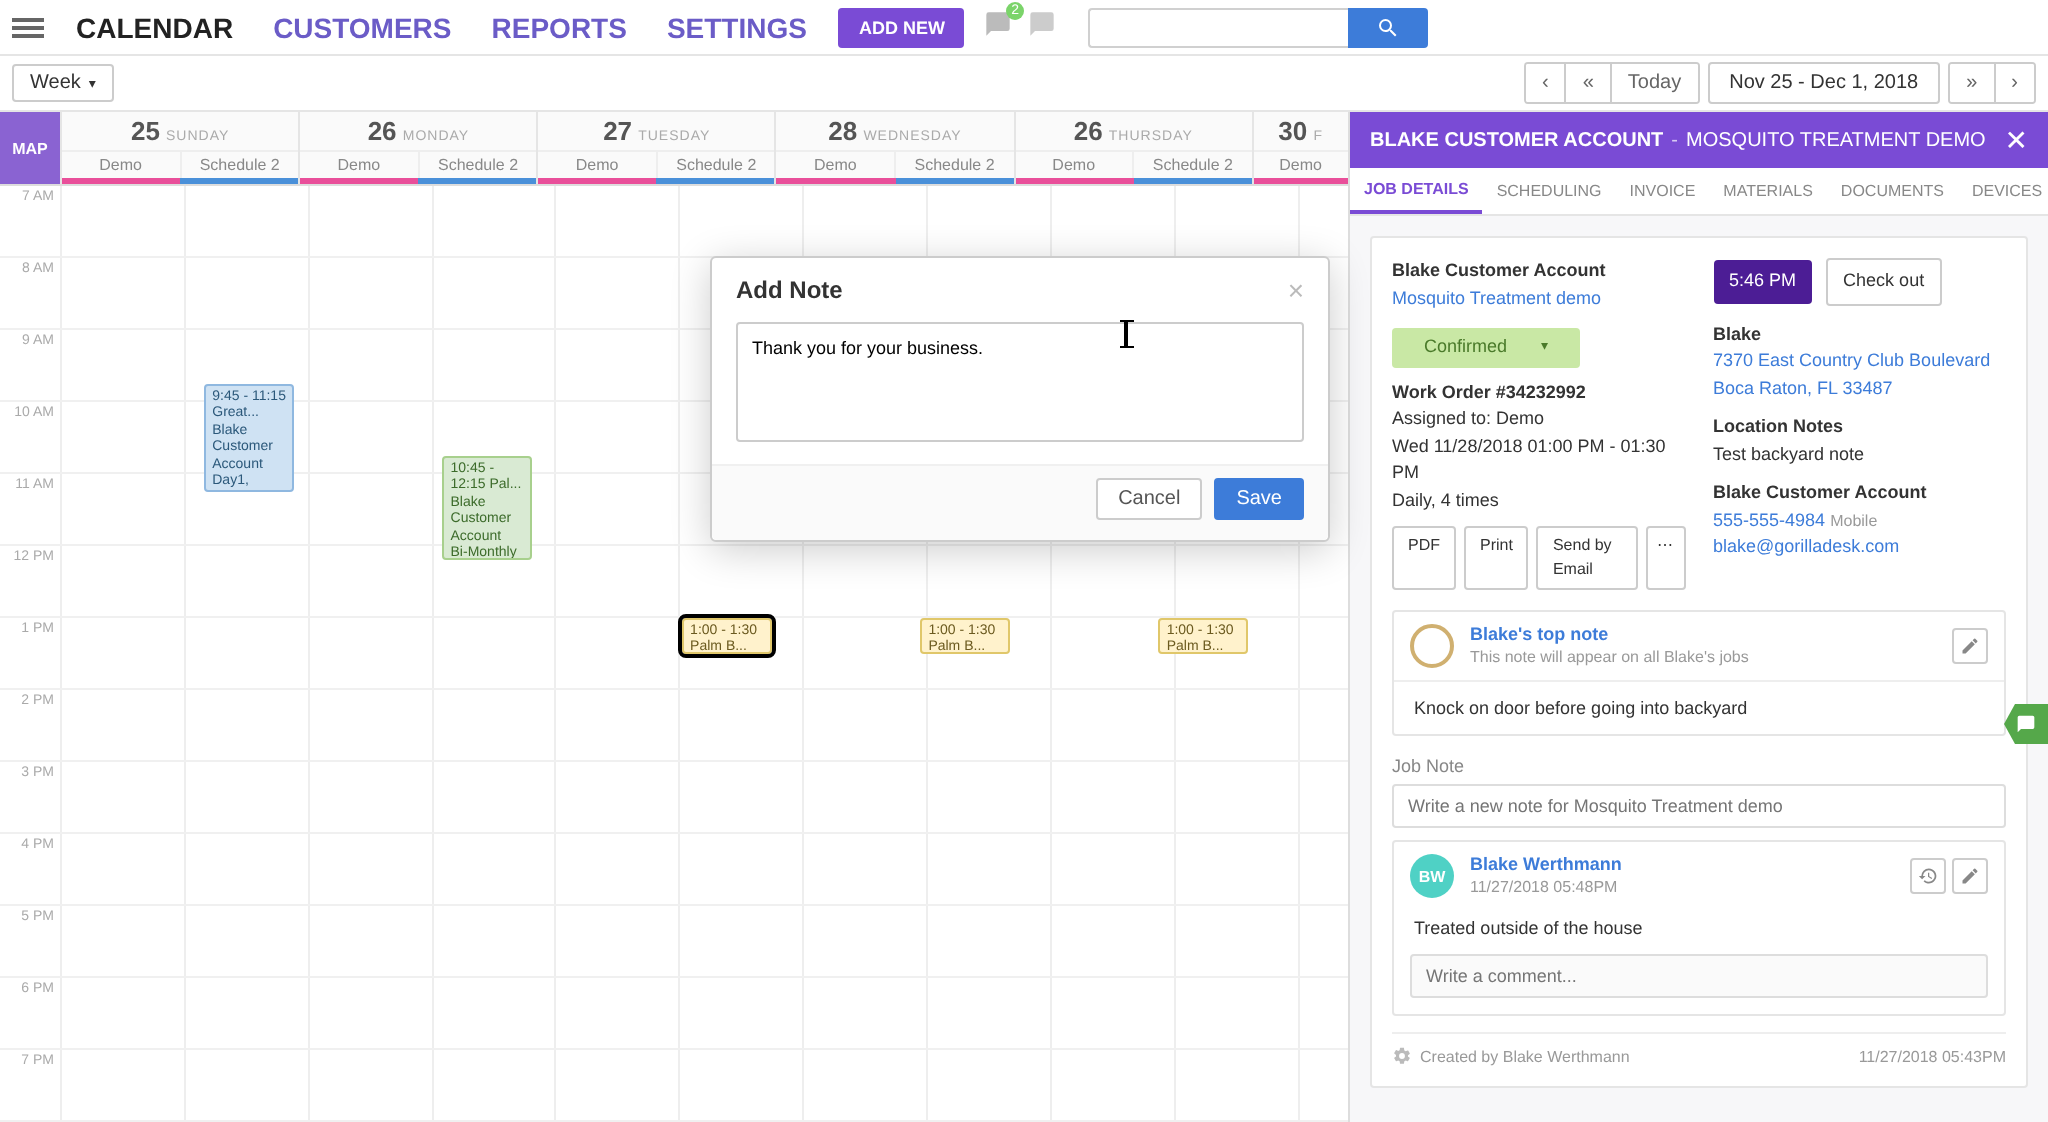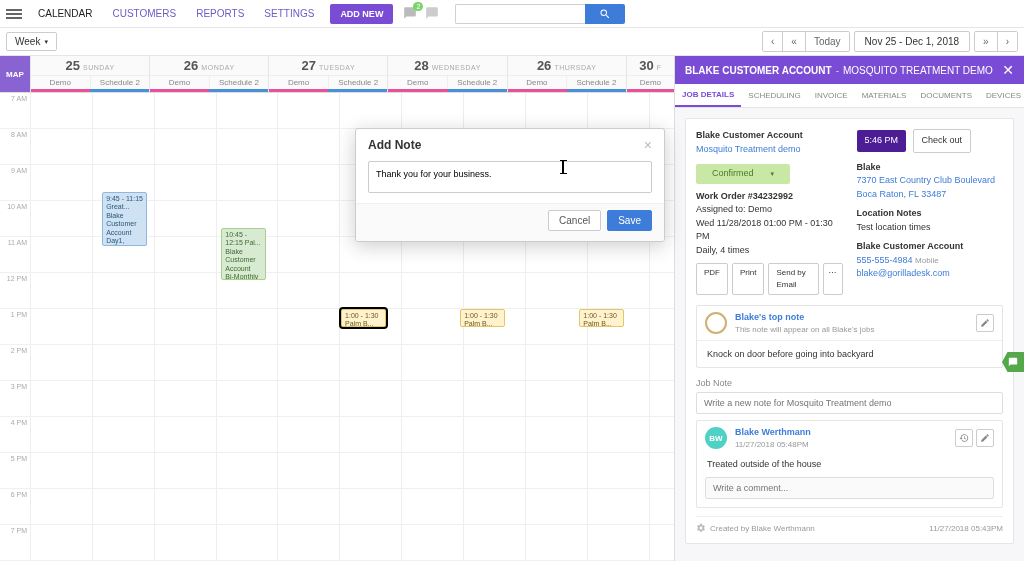--- a/index.html
+++ b/index.html
@@ -2,21 +2,21 @@
 <html><head>
 <meta charset="utf-8">
 <style>
 * { box-sizing: border-box; margin: 0; padding: 0; font-family: -apple-system, BlinkMacSystemFont, "Segoe UI", Helvetica, Arial, sans-serif; }
 html, body { width: 1024px; height: 561px; overflow: hidden; background: #fff; font-size: 11px; color: #333; }
 
 
 .topnav { height: 28px; background: #fff; border-bottom: 1px solid #e5e5e5; display: flex; align-items: center; padding: 0 6px; }
 .hamburger { width: 16px; display:flex; flex-direction:column; gap:2px; cursor:pointer; margin-right:6px;}
 .hamburger span{height:2px;background:#666;display:block;}
-.nav-link { color:#6b5cc7; font-size:10px; font-weight:400; padding:0 10px; cursor:pointer; }
+.nav-link { color:#6b5cc7; font-size:14px; font-weight:700; padding:0 10px; cursor:pointer; }
 .nav-link.active { color:#222; }
 .add-new { background:#7a4bd5; color:#fff; font-size:9px; font-weight:600; padding:5px 10px; border-radius:2px; cursor:pointer; margin:0 6px; }
 .nav-icon { position:relative; width:22px; text-align:center; color:#aaa; cursor:pointer; }
 .nav-badge { position:absolute; top:-4px; right:-2px; background:#7bd46a; color:#fff; font-size:7px; border-radius:7px; padding:1px 3px; }
 .searchbar { display:flex; margin-left:12px; }
 .searchbar input{ width:130px; height:20px; border:1px solid #d0d0d0; border-right:none; border-radius:2px 0 0 2px; padding:0 6px; font-size:10px;}
 .search-btn{ width:40px; background:#3d7cd9; border:none; border-radius:0 2px 2px 0; color:#fff; cursor:pointer; display:flex; align-items:center; justify-content:center;}
 .search-btn svg{width:12px;height:12px;fill:#fff;}
 
 
@@ -105,21 +105,21 @@
 .created-by svg{width:10px;height:10px;fill:#bbb;margin-right:4px;}
 .created-by .ts{margin-left:auto;}
 
 .green-tab{position:absolute;right:0;top:352px;width:22px;height:20px;background:#55a84a;clip-path:polygon(25% 0,100% 0,100% 100%,25% 100%,0 50%);display:flex;align-items:center;justify-content:center;}
 .green-tab svg{width:10px;height:10px;fill:#fff;}
 .modal{position:absolute;left:355px;top:128px;width:310px;background:#fff;border:1px solid #ccc;border-radius:3px;box-shadow:0 4px 20px rgba(0,0,0,.2);}
 .modal-h{padding:8px 12px;display:flex;align-items:center;}
 .modal-h b{font-size:12px;}
 .modal-h .x{margin-left:auto;color:#bbb;cursor:pointer;font-size:14px;}
 .modal-body{padding:0 12px 8px;}
-.modal textarea{width:100%;height:32px;border:1px solid #ccc;border-radius:2px;padding:7px 7px;font-size:9px;resize:none;font-family:inherit;}
+.modal textarea{width:100%;height:60px;border:1px solid #ccc;border-radius:2px;padding:7px 7px;font-size:9px;resize:none;font-family:inherit;}
 .modal-f{padding:6px 12px 10px;display:flex;justify-content:flex-end;gap:6px;border-top:1px solid #f0f0f0;background:#fafafa;border-radius:0 0 3px 3px;}
 .btn{font-size:10px;padding:4px 10px;border-radius:2px;cursor:pointer;}
 .btn.cancel{background:#fff;border:1px solid #ccc;color:#555;}
 .btn.save{background:#3d7cd9;border:1px solid #3d7cd9;color:#fff;}
 .cursor-ibeam{position:absolute;left:562px;top:160px;width:1px;height:14px;border-left:1px solid #000;border-right:1px solid #000;}
 .cursor-ibeam::before,.cursor-ibeam::after{content:"";position:absolute;left:-3px;width:7px;height:1px;background:#000;}
 .cursor-ibeam::before{top:0;}.cursor-ibeam::after{bottom:0;}
 </style>
 </head>
 <body>
@@ -484,21 +484,21 @@
               <div class="doc-btn ell">⋯</div>
             </div>
           </div>
           <div class="rp-col">
             <span class="time-pill">5:46 PM</span>
             <span class="checkout">Check out</span>
             <div style="margin-top:8px;font-weight:600">Blake</div>
             <div class="link">7370 East Country Club Boulevard</div>
             <div class="link">Boca Raton, FL 33487</div>
             <div style="margin-top:6px;font-weight:600">Location Notes</div>
-            <div>Test location times</div>
+            <div>Test backyard note</div>
             <div style="margin-top:6px;font-weight:600">Blake Customer Account</div>
             <div><span class="link">555-555-4984</span> <span style="font-size:8px;color:#999">Mobile</span></div>
             <div class="link">blake@gorilladesk.com</div>
           </div>
         </div>
 
         <div class="top-note">
           <div class="top-note-h">
             <div class="avatar-ring"></div>
             <div>

